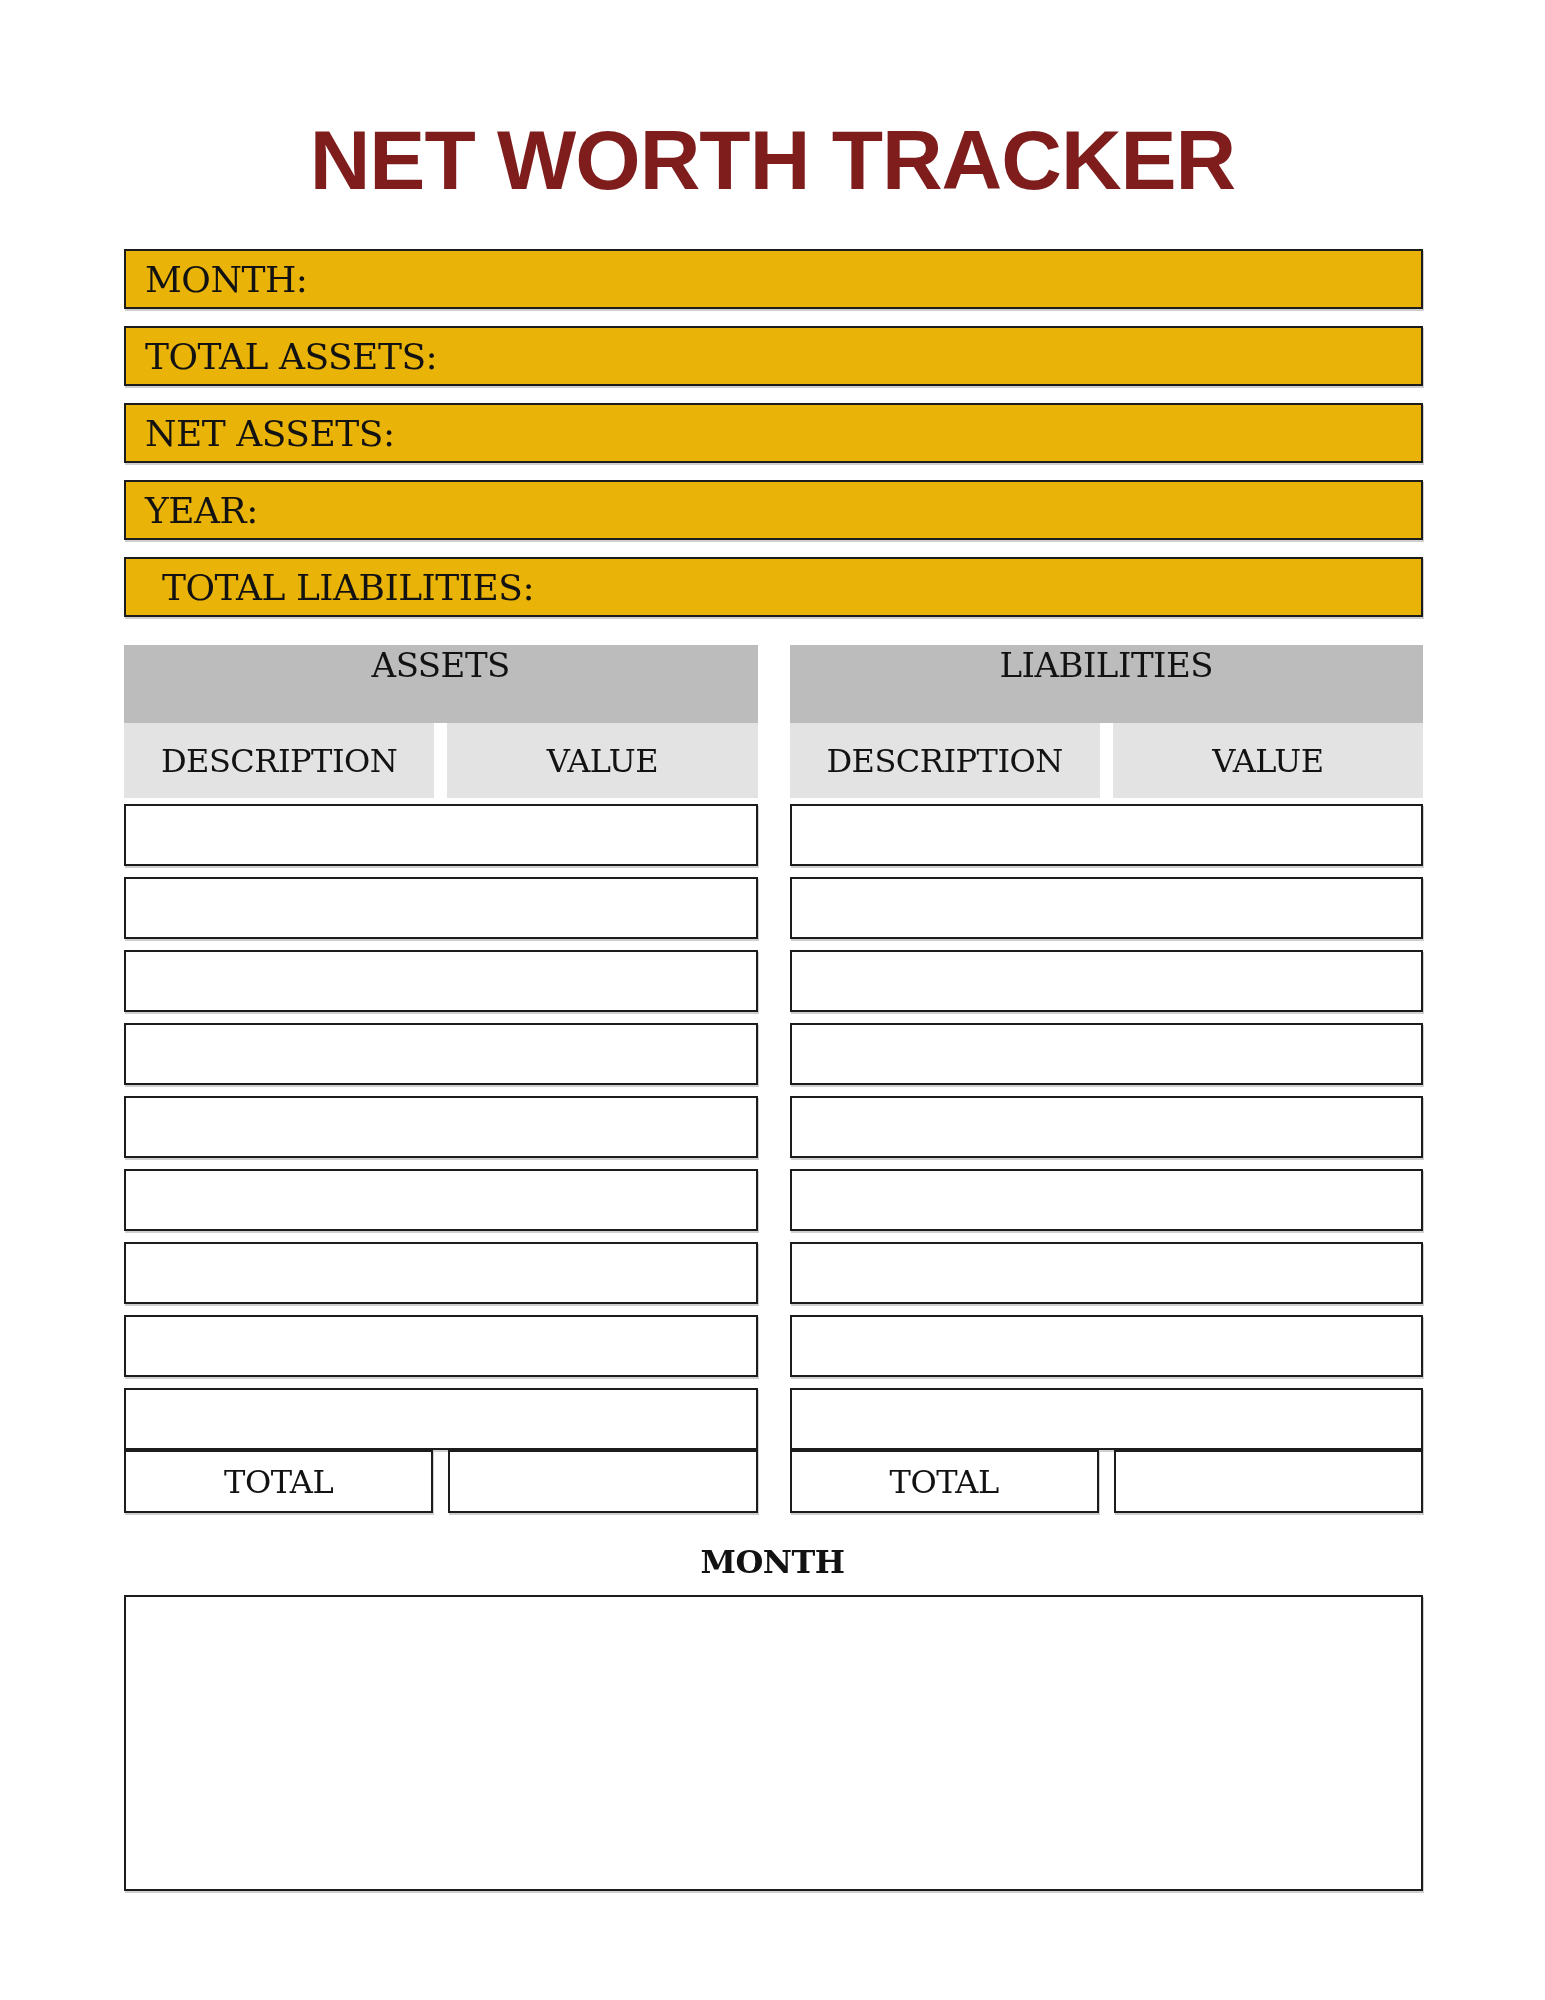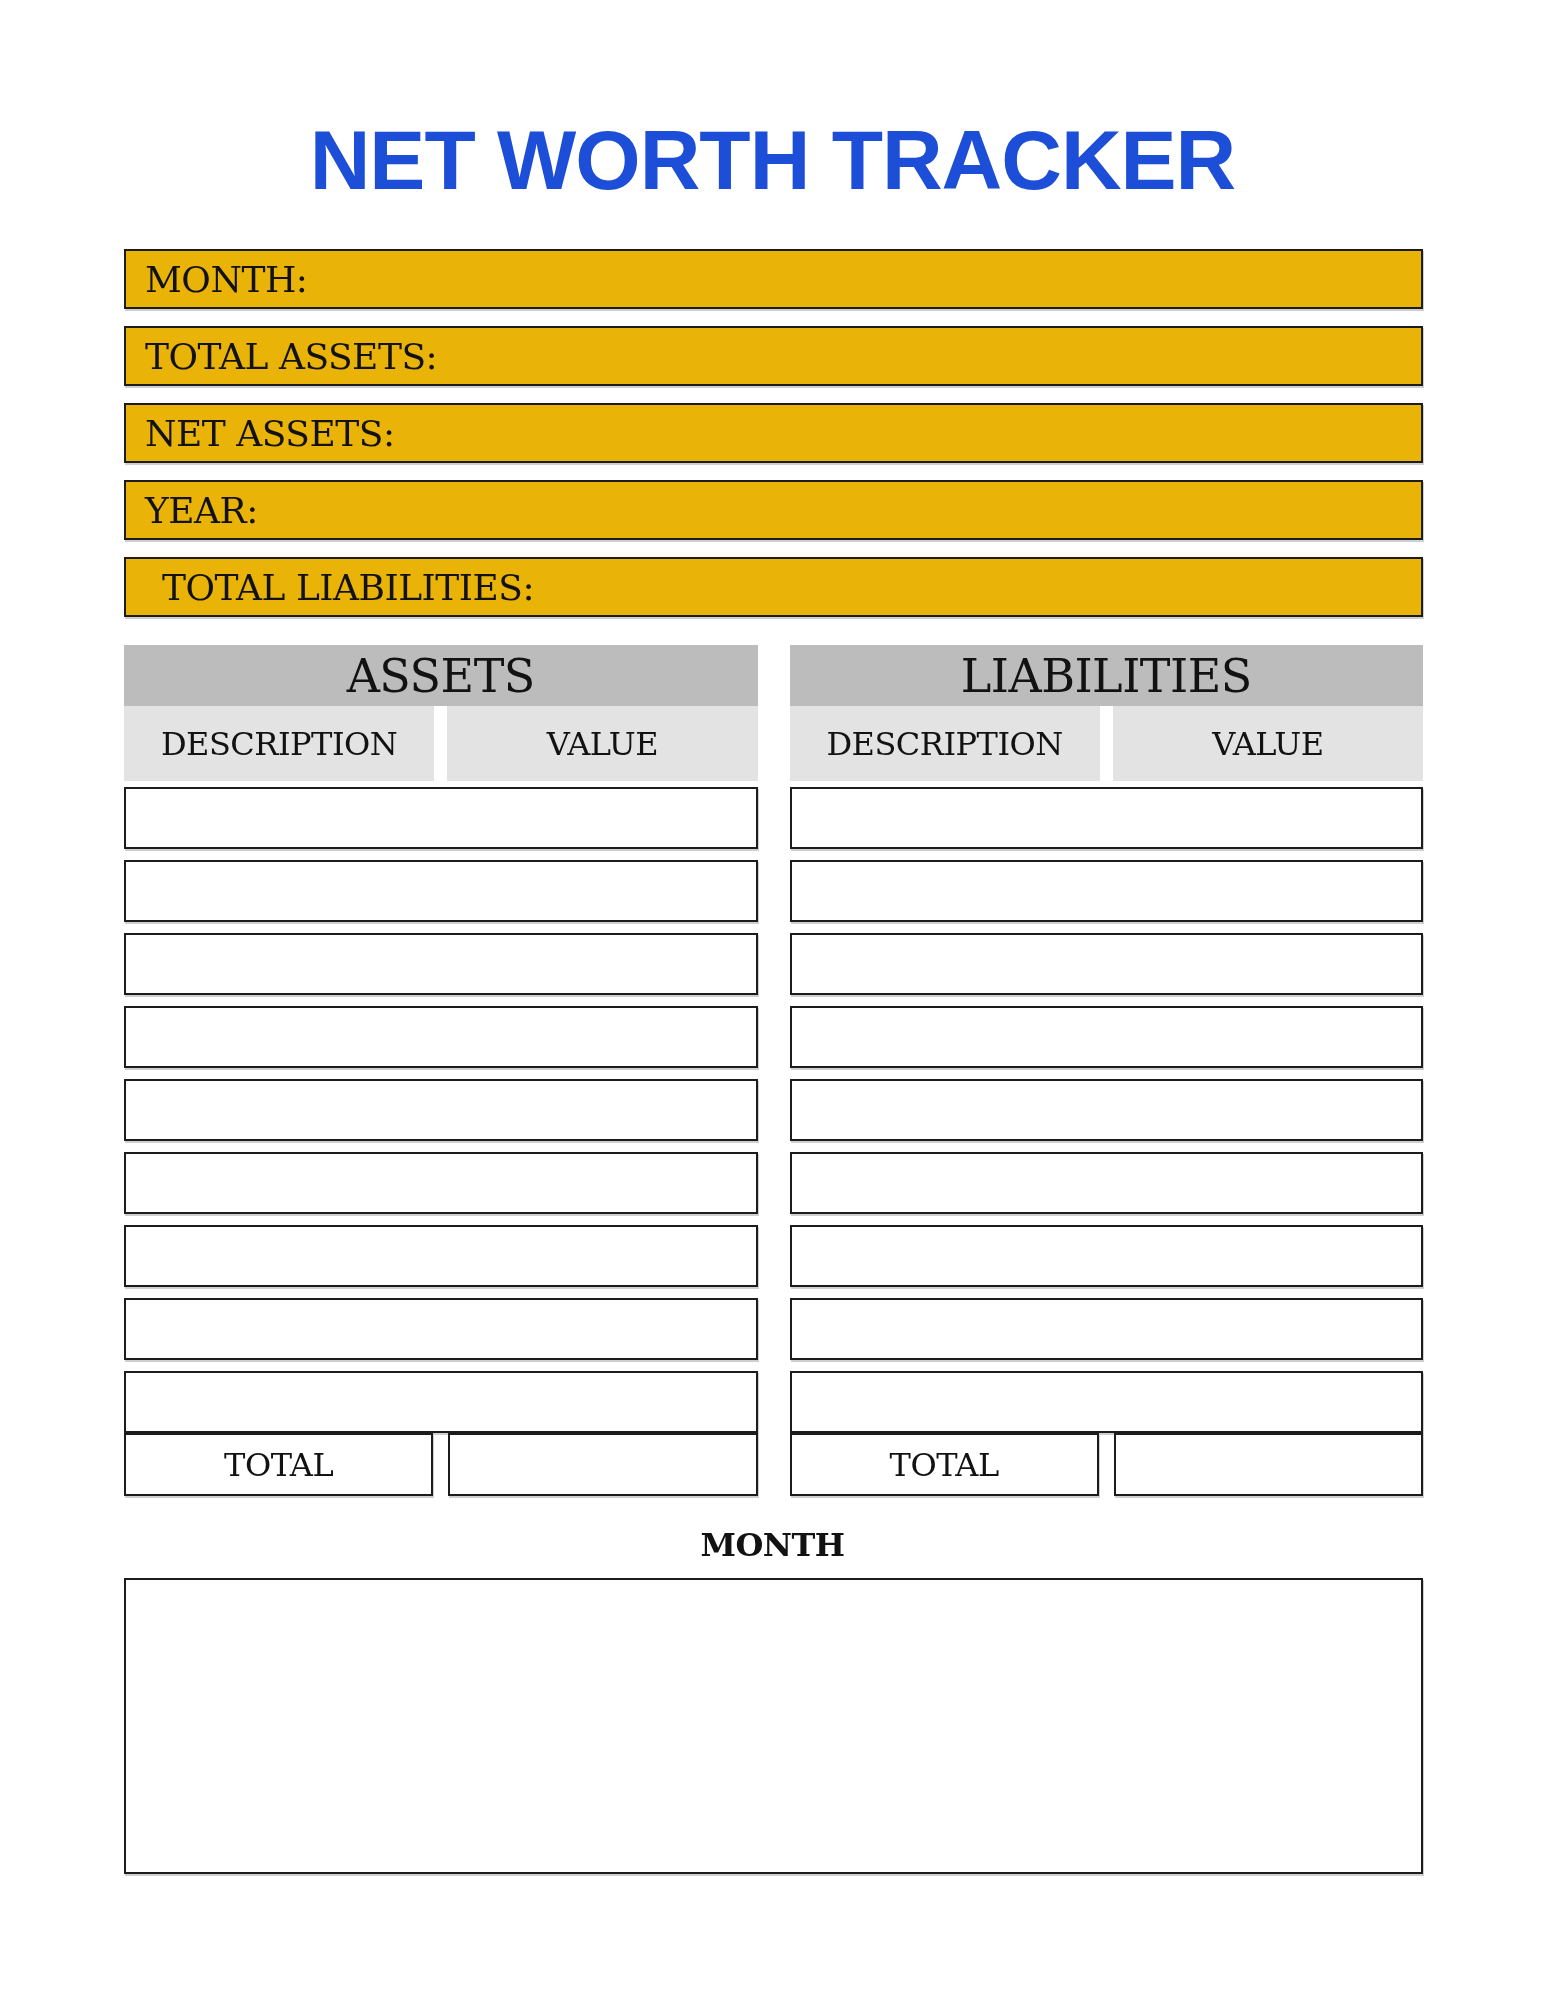--- a/index.html
+++ b/index.html
@@ -22,21 +22,21 @@
 
   
   .title{
     margin-top:118px;
     text-align:center;
     font-family:"Liberation Sans", sans-serif;
     font-weight:700;
     font-size:84px;
     line-height:1.0;
     letter-spacing:-1px;
-    color:#1d4ed8;
+    color:#7f1d1d;
     white-space:nowrap;
   }
 
   
   .info{margin:47px 122px 0 124px;}
   .info-box{
     height:60px;
     border:2px solid var(--border);
     background:#eab308;
     box-shadow:1px 2px 0 #cfcfcf;
@@ -54,24 +54,24 @@
   }
 
   
   .tables{
     margin:28px 122px 0 124px;
     display:flex;
     gap:32px;
   }
   .fin-table{flex:1 1 0;min-width:0;}
   .thead{
-    height:61px;
+    height:78px;
     background:var(--header-bg);
-    display:flex;align-items:center;justify-content:center;
-    font-size:46px;
+    display:flex;align-items:flex-start;justify-content:center;
+    font-size:34px;
     letter-spacing:-0.5px;
   }
   .subhead{
     height:75px;
     display:grid;
     grid-template-columns:1fr 1fr;
     column-gap:13px;
   }
   .subhead .cell{
     background:var(--subheader-bg);

